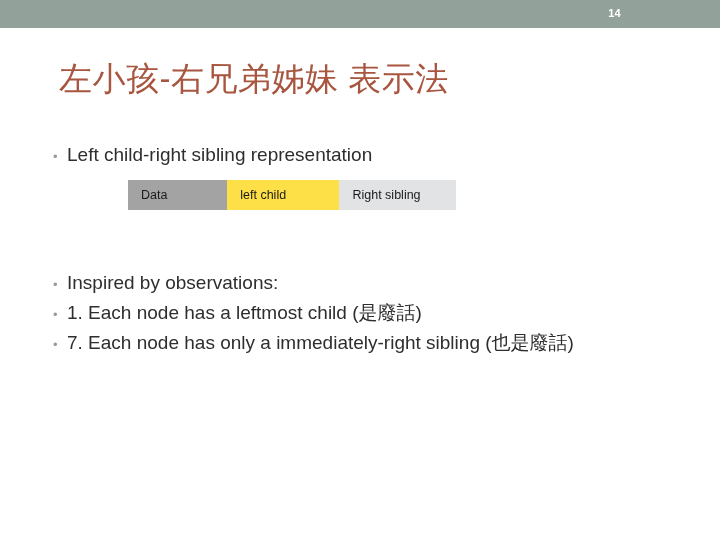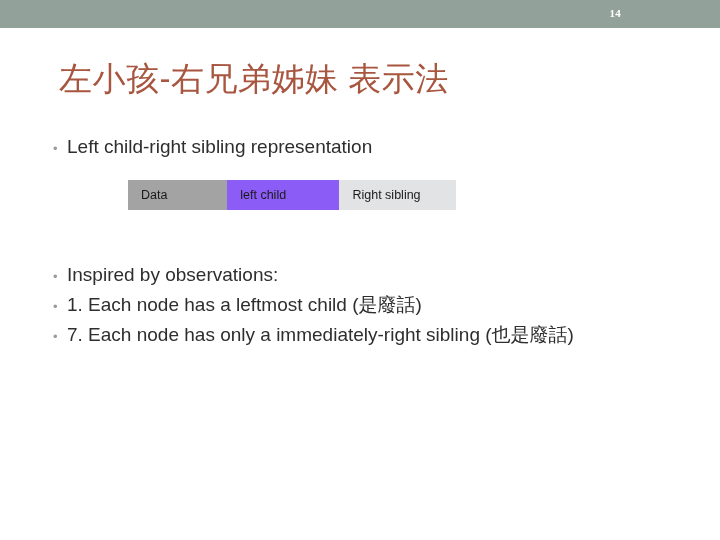--- a/index.html
+++ b/index.html
@@ -21,21 +21,21 @@
     top: 0;
     left: 0;
     width: 720px;
     height: 28px;
     background: #92a199;
   }
   .page-number {
     position: absolute;
     top: 7px;
     right: 99px;
-    font-family: Liberation Serif, serif;
+    font-family: Liberation Sans, sans-serif;
     font-size: 11px;
     font-weight: bold;
     color: #ffffff;
     letter-spacing: 0.3px;
     line-height: 13px;
   }
 
   
   .slide-body {
     position: absolute;
@@ -72,20 +72,21 @@
     display: inline-block;
     width: 14px;
     flex: 0 0 14px;
     color: #9a9a9a;
     font-size: 13px;
     line-height: 26px;
     text-align: left;
   }
   .bullet-text {
     display: inline-block;
+    margin-top: 8px;
   }
 
   .bullet-1 { top: 106px; }
   .bullet-2 { top: 234px; }
   .bullet-3 { top: 264px; }
   .bullet-4 { top: 294px; }
 
   
   .repr-table {
     position: absolute;
@@ -101,21 +102,21 @@
     align-items: center;
     font-size: 12.5px;
     color: #1a1a1a;
     padding-left: 13px;
     box-sizing: border-box;
     height: 30px;
     line-height: 30px;
     white-space: nowrap;
   }
   .cell-data    { width: 113px; background: #a3a3a3; }
-  .cell-left    { width: 128px; background: #8b5cf6; }
+  .cell-left    { width: 128px; background: #fde047; }
   .cell-right   { width: 133px; background: #e1e3e5; }
 </style>
 </head>
 <body>
 
 <div class="header-band"></div>
 <div class="page-number">14</div>
 
 <div class="slide-body">
 

